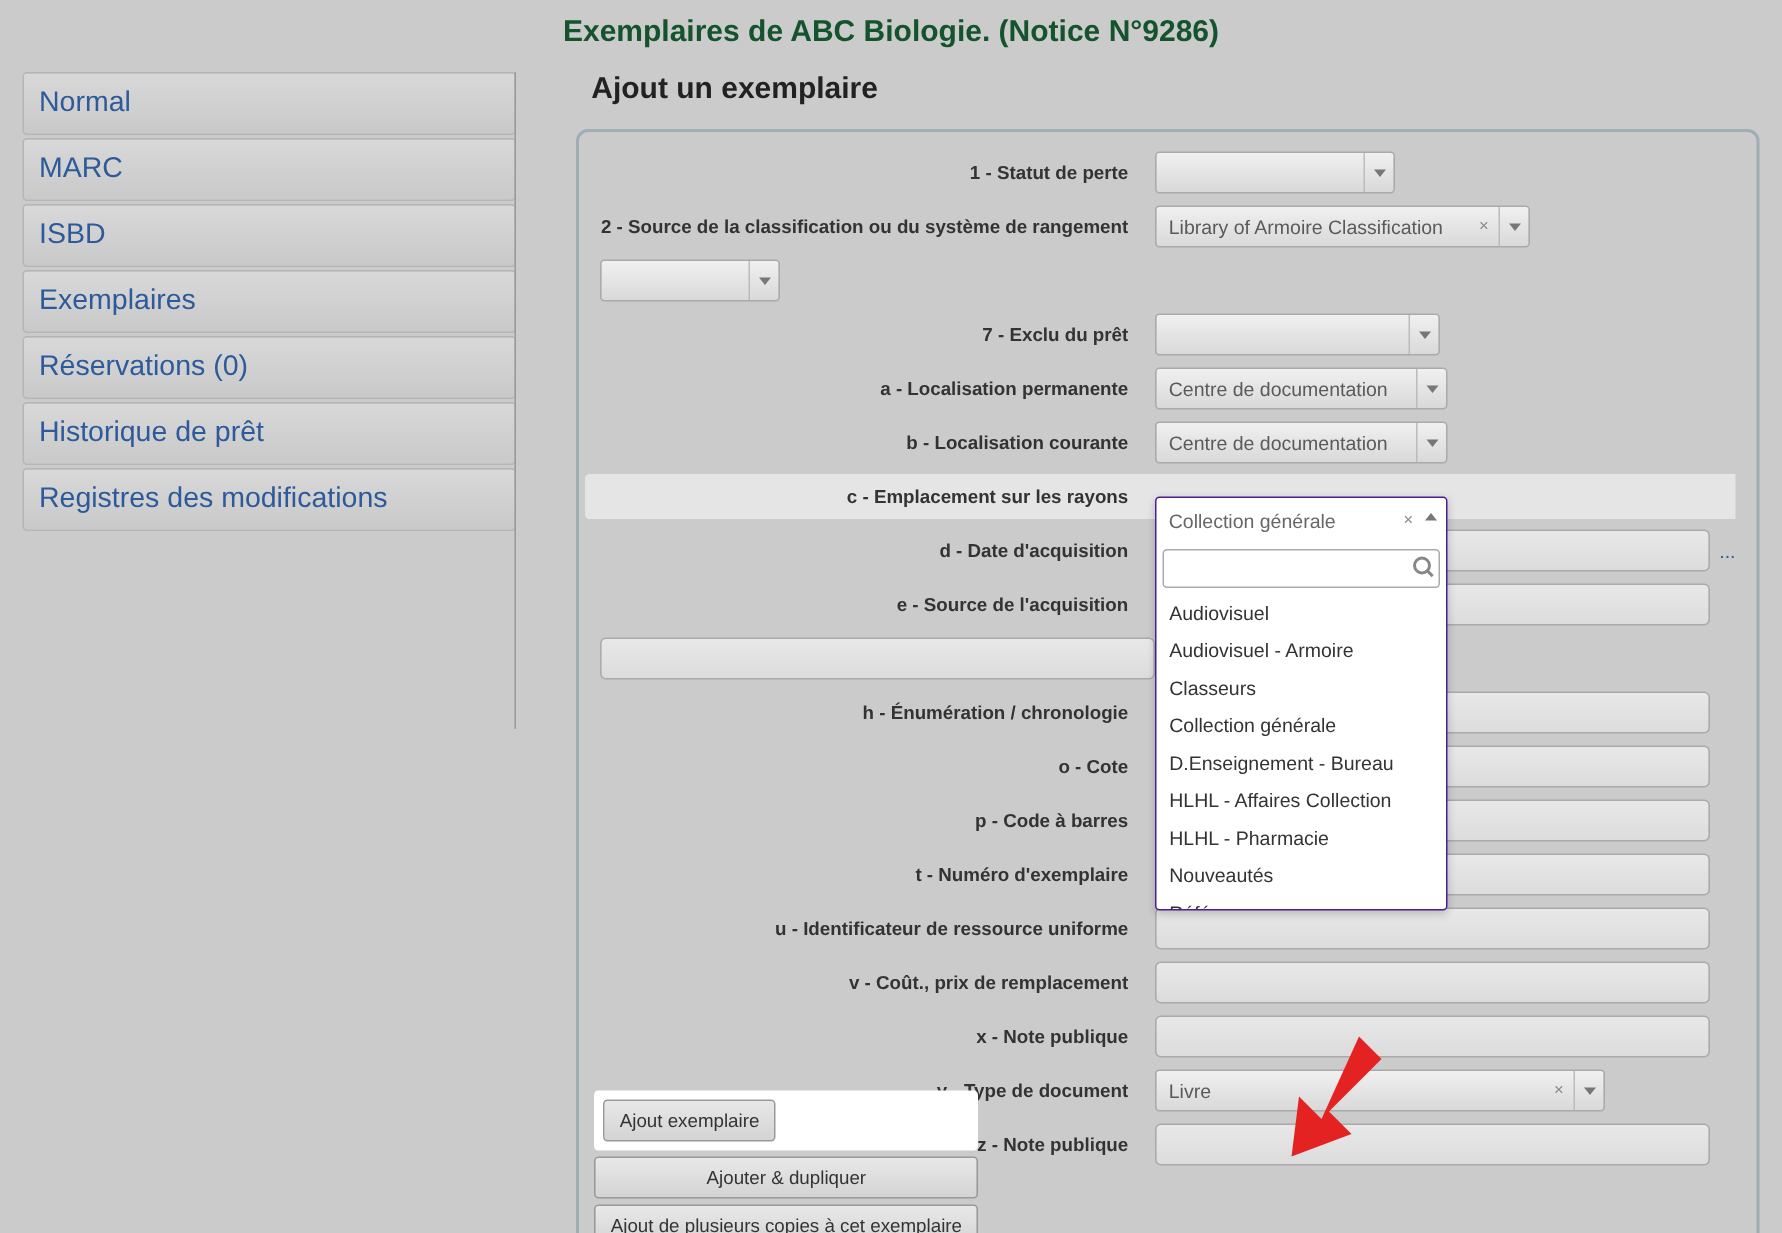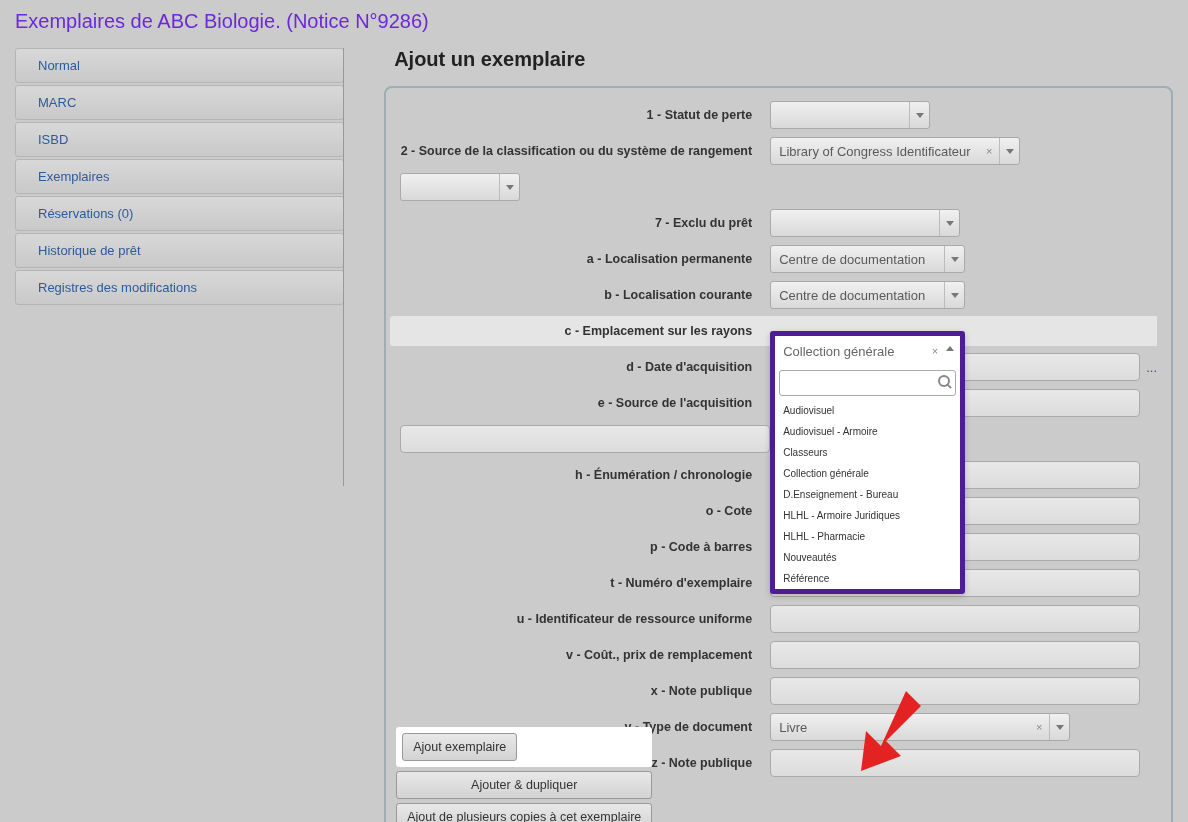--- a/index.html
+++ b/index.html
@@ -1,51 +1,51 @@
 <!DOCTYPE html>
 <html><head>
 <meta charset="utf-8">
 <style>
   * { box-sizing: border-box; margin: 0; padding: 0; }
   body { font-family: Arial, sans-serif; background: #cbcbcb; font-size: 13px; color: #333; }
   .page { padding: 10px 15px; }
-  .page-title { font-size: 20px; font-weight: normal; margin-bottom: 15px; color: #6d28d9; }
+  .page-title { font-size: 20px; font-weight: bold; margin-bottom: 15px; color: #14532d; text-align: center; }
   .content { display: flex; gap: 40px; }
   .sidebar { width: 340px; position: relative; }
   .sidebar::after { content: ""; position: absolute; right: 0; top: 0; bottom: 350px; border-right: 1px solid #999; }
   .nav { display: flex; flex-direction: column; gap: 2px; }
-  .nav-item { background: linear-gradient(#d8d8d8,#c9c9c9); border:1px solid #b5b5b5; border-radius:3px; padding:9px 22px; color:#2d5a9a; cursor:pointer; font-size:13px; }
+  .nav-item { background: linear-gradient(#d8d8d8,#c9c9c9); border:1px solid #b5b5b5; border-radius:3px; padding:9px 10px; color:#2d5a9a; cursor:pointer; font-size:19px; }
   .main { flex:1; }
   .main-title { font-size:20px; font-weight:bold; margin-bottom:15px; color:#222; padding-left:10px; }
   .form-panel { border:2px solid #9faeb5; border-radius:8px; padding:12px 14px 50px 14px; background:#cbcbcb; position:relative; }
   .form-row { display:flex; align-items:center; margin-bottom:6px; min-height:30px; }
   .form-label { width:370px; text-align:right; padding-right:18px; font-weight:bold; font-size:12.5px; color:#333;}
   .form-control { flex:1; position:relative; display:flex; align-items:center; }
   .select-box { display:inline-flex; align-items:center; background:linear-gradient(#f0f0f0,#d9d9d9); border:1px solid #aaa; border-radius:3px; height:28px; padding:0 26px 0 8px; position:relative; min-width:60px; color:#5a5a5a;}
   .select-box .caret { position:absolute; right:0; top:0; bottom:0; width:20px; border-left:1px solid #bbb; display:flex; align-items:center; justify-content:center;}
   .select-box .caret::after { content:""; border-left:4px solid transparent; border-right:4px solid transparent; border-top:5px solid #777;}
   .select-box .clear { position:absolute; right:22px; top:0; bottom:0; width:16px; display:flex; align-items:center; justify-content:center; color:#888; font-size:11px; cursor:pointer;}
   .select-wide { width:230px;}
   .select-narrow { width:90px;}
   .select-mid { width:160px;}
   .text-input { width:350px; height:28px; border:1px solid #aaa; border-radius:4px; background:linear-gradient(#e8e8e8,#dcdcdc); padding:0 8px;}
   .ellipsis-link { color:#2d5a9a; margin-left:6px; cursor:pointer; font-size:13px;}
   .row-highlight { background:#e5e5e5; padding:3px 0 3px 10px; margin-left:-10px; border-radius:3px 0 0 3px;}
-  .dropdown-open { position:absolute; left:0; top:0; width:195px; background:#fff; border:5px solid #4c1d95; border-radius:3px; box-shadow:0 2px 6px rgba(0,0,0,.2); z-index:20;}
+  .dropdown-open { position:absolute; left:0; top:0; width:195px; background:#fff; border:1px solid #4c1d95; border-radius:3px; box-shadow:0 2px 6px rgba(0,0,0,.2); z-index:20;}
   .dropdown-header { display:flex; align-items:center; height:30px; padding:0 26px 0 8px; position:relative; color:#666;}
   .dropdown-header .clear { right:22px; position:absolute; color:#888; font-size:11px; cursor:pointer;}
   .dropdown-header .caret-up { position:absolute; right:6px; top:10px; width:0; height:0; border-left:4px solid transparent; border-right:4px solid transparent; border-bottom:5px solid #777;}
   .dropdown-search { padding:4px;}
   .dropdown-search input { width:100%; height:26px; border:1px solid #aaa; border-radius:3px; padding:0 24px 0 6px;}
   .dropdown-search { position:relative;}
   .dropdown-search .search-ico { position:absolute; right:10px; top:9px; width:12px; height:12px; border:2px solid #888; border-radius:50%;}
   .dropdown-search .search-ico::after { content:""; position:absolute; width:6px; height:2px; background:#888; transform:rotate(45deg); right:-4px; bottom:-2px;}
   .dropdown-list { max-height:210px; overflow-y:auto;}
   .dropdown-list::-webkit-scrollbar{width:10px;} .dropdown-list::-webkit-scrollbar-thumb{background:#bbb;border-radius:5px;} .dropdown-list::-webkit-scrollbar-track{background:#eee;}
-  .dropdown-item { padding:5px 8px; cursor:pointer; font-size:10px; color:#333;}
+  .dropdown-item { padding:5px 8px; cursor:pointer; font-size:13px; color:#333;}
   .buttons-row { position:absolute; left:10px; bottom:3px; display:flex; gap:4px;flex-direction:column;}
   .btn { background:linear-gradient(#e8e8e8,#d3d3d3); border:1px solid #999; border-radius:3px; padding:6px 10px; font-size:12.5px; cursor:pointer; color:#333;}
   .btn-highlight-wrap { background:#fff; padding:6px; border-radius:3px; display:inline-flex;}
   .arrow { position:absolute; left:465px; bottom:55px; z-index:30;}
   .arrow svg { width:80px; height:90px;}
 </style>
 </head>
 <body>
 
 <div class="page">
@@ -74,21 +74,21 @@
               <span></span>
               <span class="caret"></span>
             </div>
           </div>
         </div>
 
         <div class="form-row">
           <div class="form-label">2 - Source de la classification ou du système de rangement</div>
           <div class="form-control">
             <div class="select-box select-wide" style="width:250px">
-              <span>Library of Congress Identificateur</span>
+              <span>Library of Armoire Classification</span>
               <span class="clear">×</span>
               <span class="caret"></span>
             </div>
           </div>
         </div>
 
         <div class="form-row">
           <div class="form-control">
             <div class="select-box select-narrow" style="width:120px">
               <span class="caret"></span>
@@ -137,21 +137,21 @@
               <div class="dropdown-search">
                 <input type="text" style="">
                 <span class="search-ico"></span>
               </div>
               <div class="dropdown-list">
                 <div class="dropdown-item">Audiovisuel</div>
                 <div class="dropdown-item">Audiovisuel - Armoire</div>
                 <div class="dropdown-item">Classeurs</div>
                 <div class="dropdown-item">Collection générale</div>
                 <div class="dropdown-item">D.Enseignement - Bureau</div>
-                <div class="dropdown-item">HLHL - Armoire Juridiques</div>
+                <div class="dropdown-item">HLHL - Affaires Collection</div>
                 <div class="dropdown-item">HLHL - Pharmacie</div>
                 <div class="dropdown-item">Nouveautés</div>
                 <div class="dropdown-item">Référence</div>
               </div>
             </div>
           </div>
         </div>
 
         <div class="form-row">
           <div class="form-label">d - Date d'acquisition</div>

